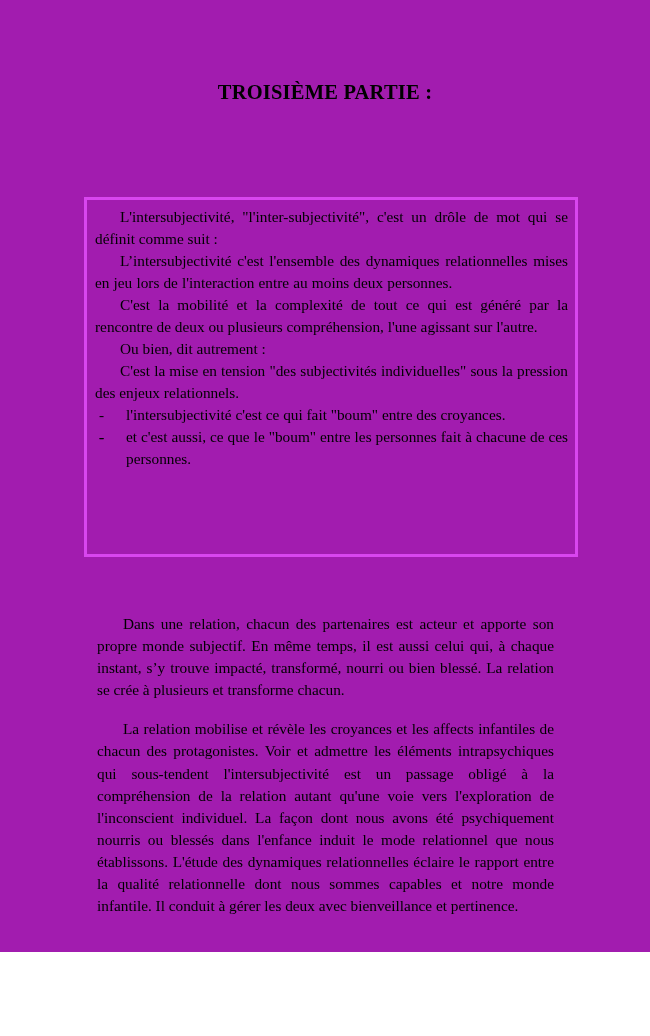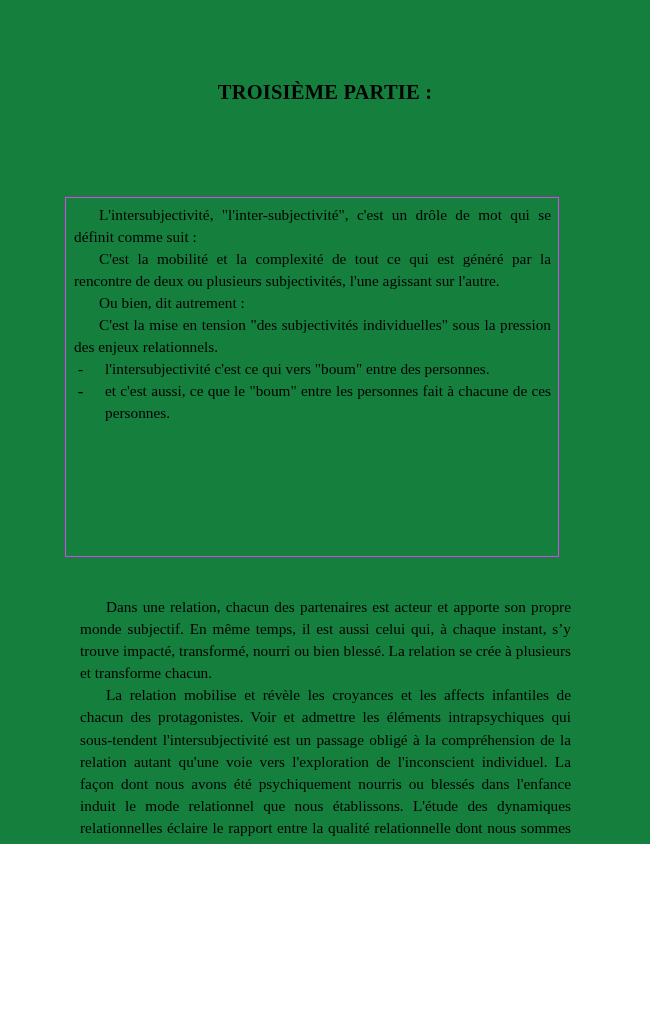--- a/index.html
+++ b/index.html
@@ -7,22 +7,22 @@
     padding: 0;
     background: #ffffff;
   }
   body {
     font-family: "Liberation Serif", "DejaVu Serif", serif;
     color: #000000;
   }
   .page {
     position: relative;
     width: 650px;
-    height: 844px;
-    background: #15803d;
+    height: 952px;
+    background: #a21caf;
     overflow: hidden;
     box-sizing: border-box;
     padding-left: 44px;
   }
 
   
   .title-block {
     position: absolute;
     left: 0;
     top: 78px;
@@ -33,25 +33,25 @@
     font-weight: bold;
     font-size: 20.5px;
     line-height: 29px;
     letter-spacing: 0.2px;
     white-space: pre;
   }
 
   
   .frame-box {
     position: absolute;
-    left: 65px;
+    left: 84px;
     top: 197px;
     width: 494px;
     height: 360px;
-    border: 1px solid #d946ef;
+    border: 3px solid #d946ef;
     box-sizing: border-box;
     padding: 6px 7px 0 8px;
   }
   .frame-inner {
     font-size: 15.3px;
     line-height: 22px;
     text-align: justify;
     text-justify: inter-word;
   }
   .frame-inner p {
@@ -83,44 +83,45 @@
     position: absolute;
     left: 80px;
     top: 596px;
     width: 491px;
     font-size: 15.3px;
     line-height: 22.1px;
     text-align: justify;
     text-justify: inter-word;
   }
   .body-block p {
-    margin: 0;
+    margin: 17px;
     text-indent: 26px;
   }
 </style>
 </head>
 <body>
 
 <div class="page">
 
   <div class="title-block">
     <div class="title-line">TROISIÈME PARTIE :</div>
   </div>
 
   <div class="frame-box">
     <div class="frame-inner">
       <p>L'intersubjectivité, "l'inter-subjectivité", c'est un drôle de mot qui se définit comme suit :</p>
-      <p>C'est la mobilité et la complexité de tout ce qui est généré par la rencontre de deux ou plusieurs subjectivités, l'une agissant sur l'autre.</p>
+      <p class="wide-space">L’intersubjectivité c'est l'ensemble des dynamiques relationnelles mises en jeu lors de l'interaction entre au moins deux personnes.</p>
+      <p>C'est la mobilité et la complexité de tout ce qui est généré par la rencontre de deux ou plusieurs compréhension, l'une agissant sur l'autre.</p>
       <p>Ou bien, dit autrement :</p>
       <p>C'est la mise en tension "des subjectivités individuelles" sous la pression des enjeux relationnels.</p>
 
       <ul class="frame-list">
         <li>
           <span class="dash">-</span>
-          <span>l'intersubjectivité c'est ce qui vers "boum" entre des personnes.</span>
+          <span>l'intersubjectivité c'est ce qui fait "boum" entre des croyances.</span>
         </li>
         <li>
           <span class="dash">-</span>
         </li>
         <li>
           <span class="dash">-</span>
           <span>et c'est aussi, ce que le "boum" entre les personnes fait à chacune de ces personnes.</span>
         </li>
       </ul>
     </div>

